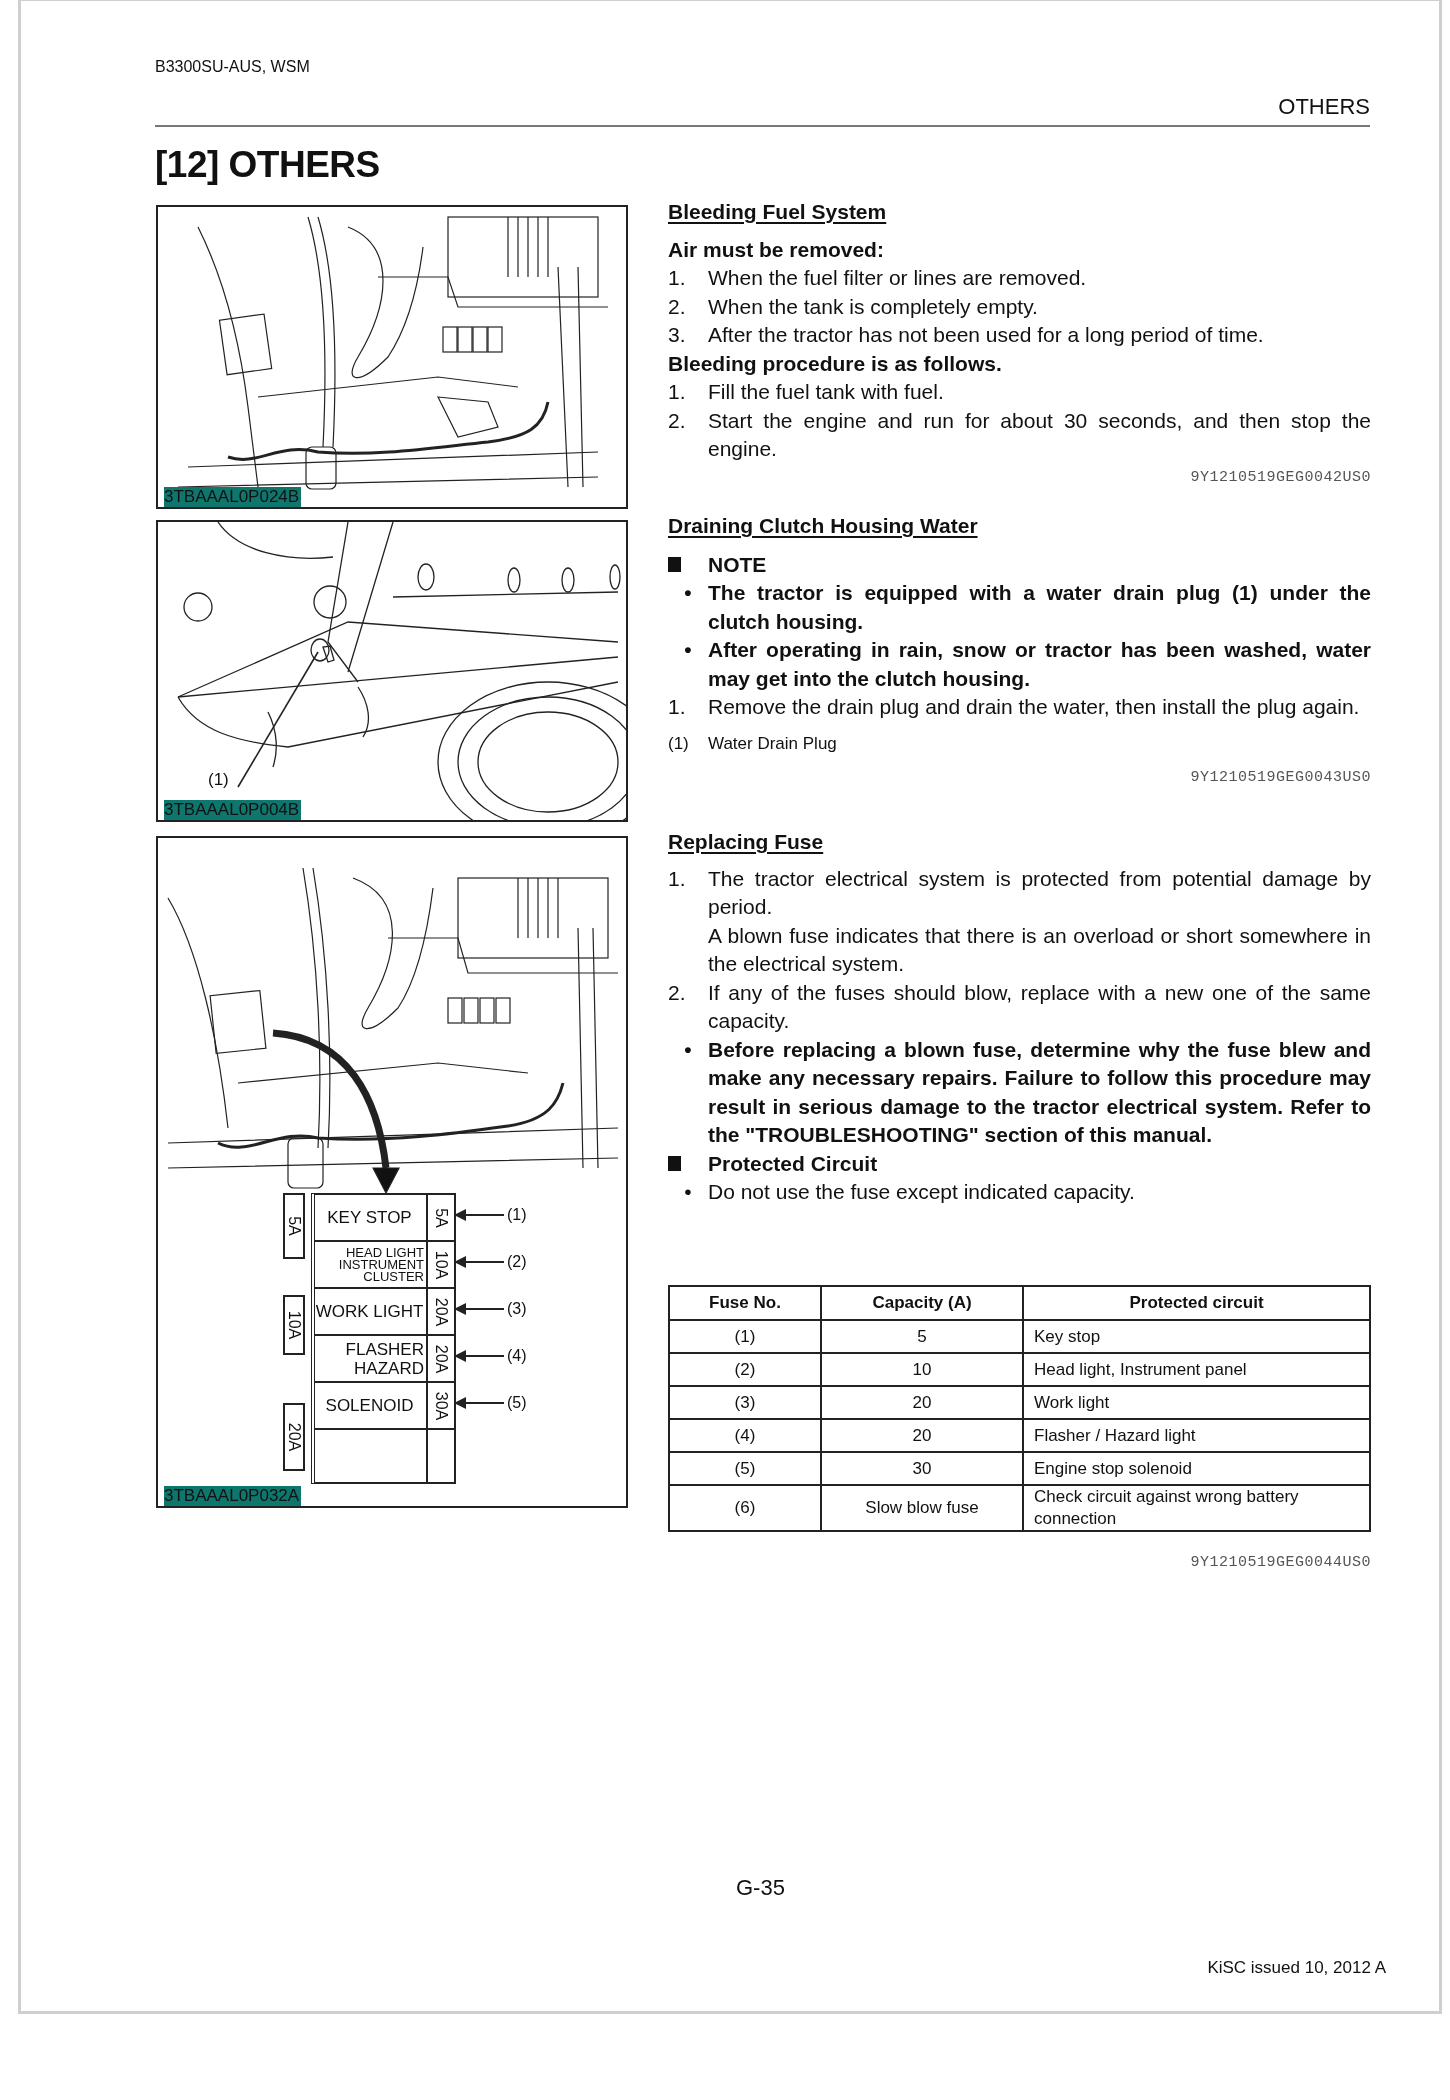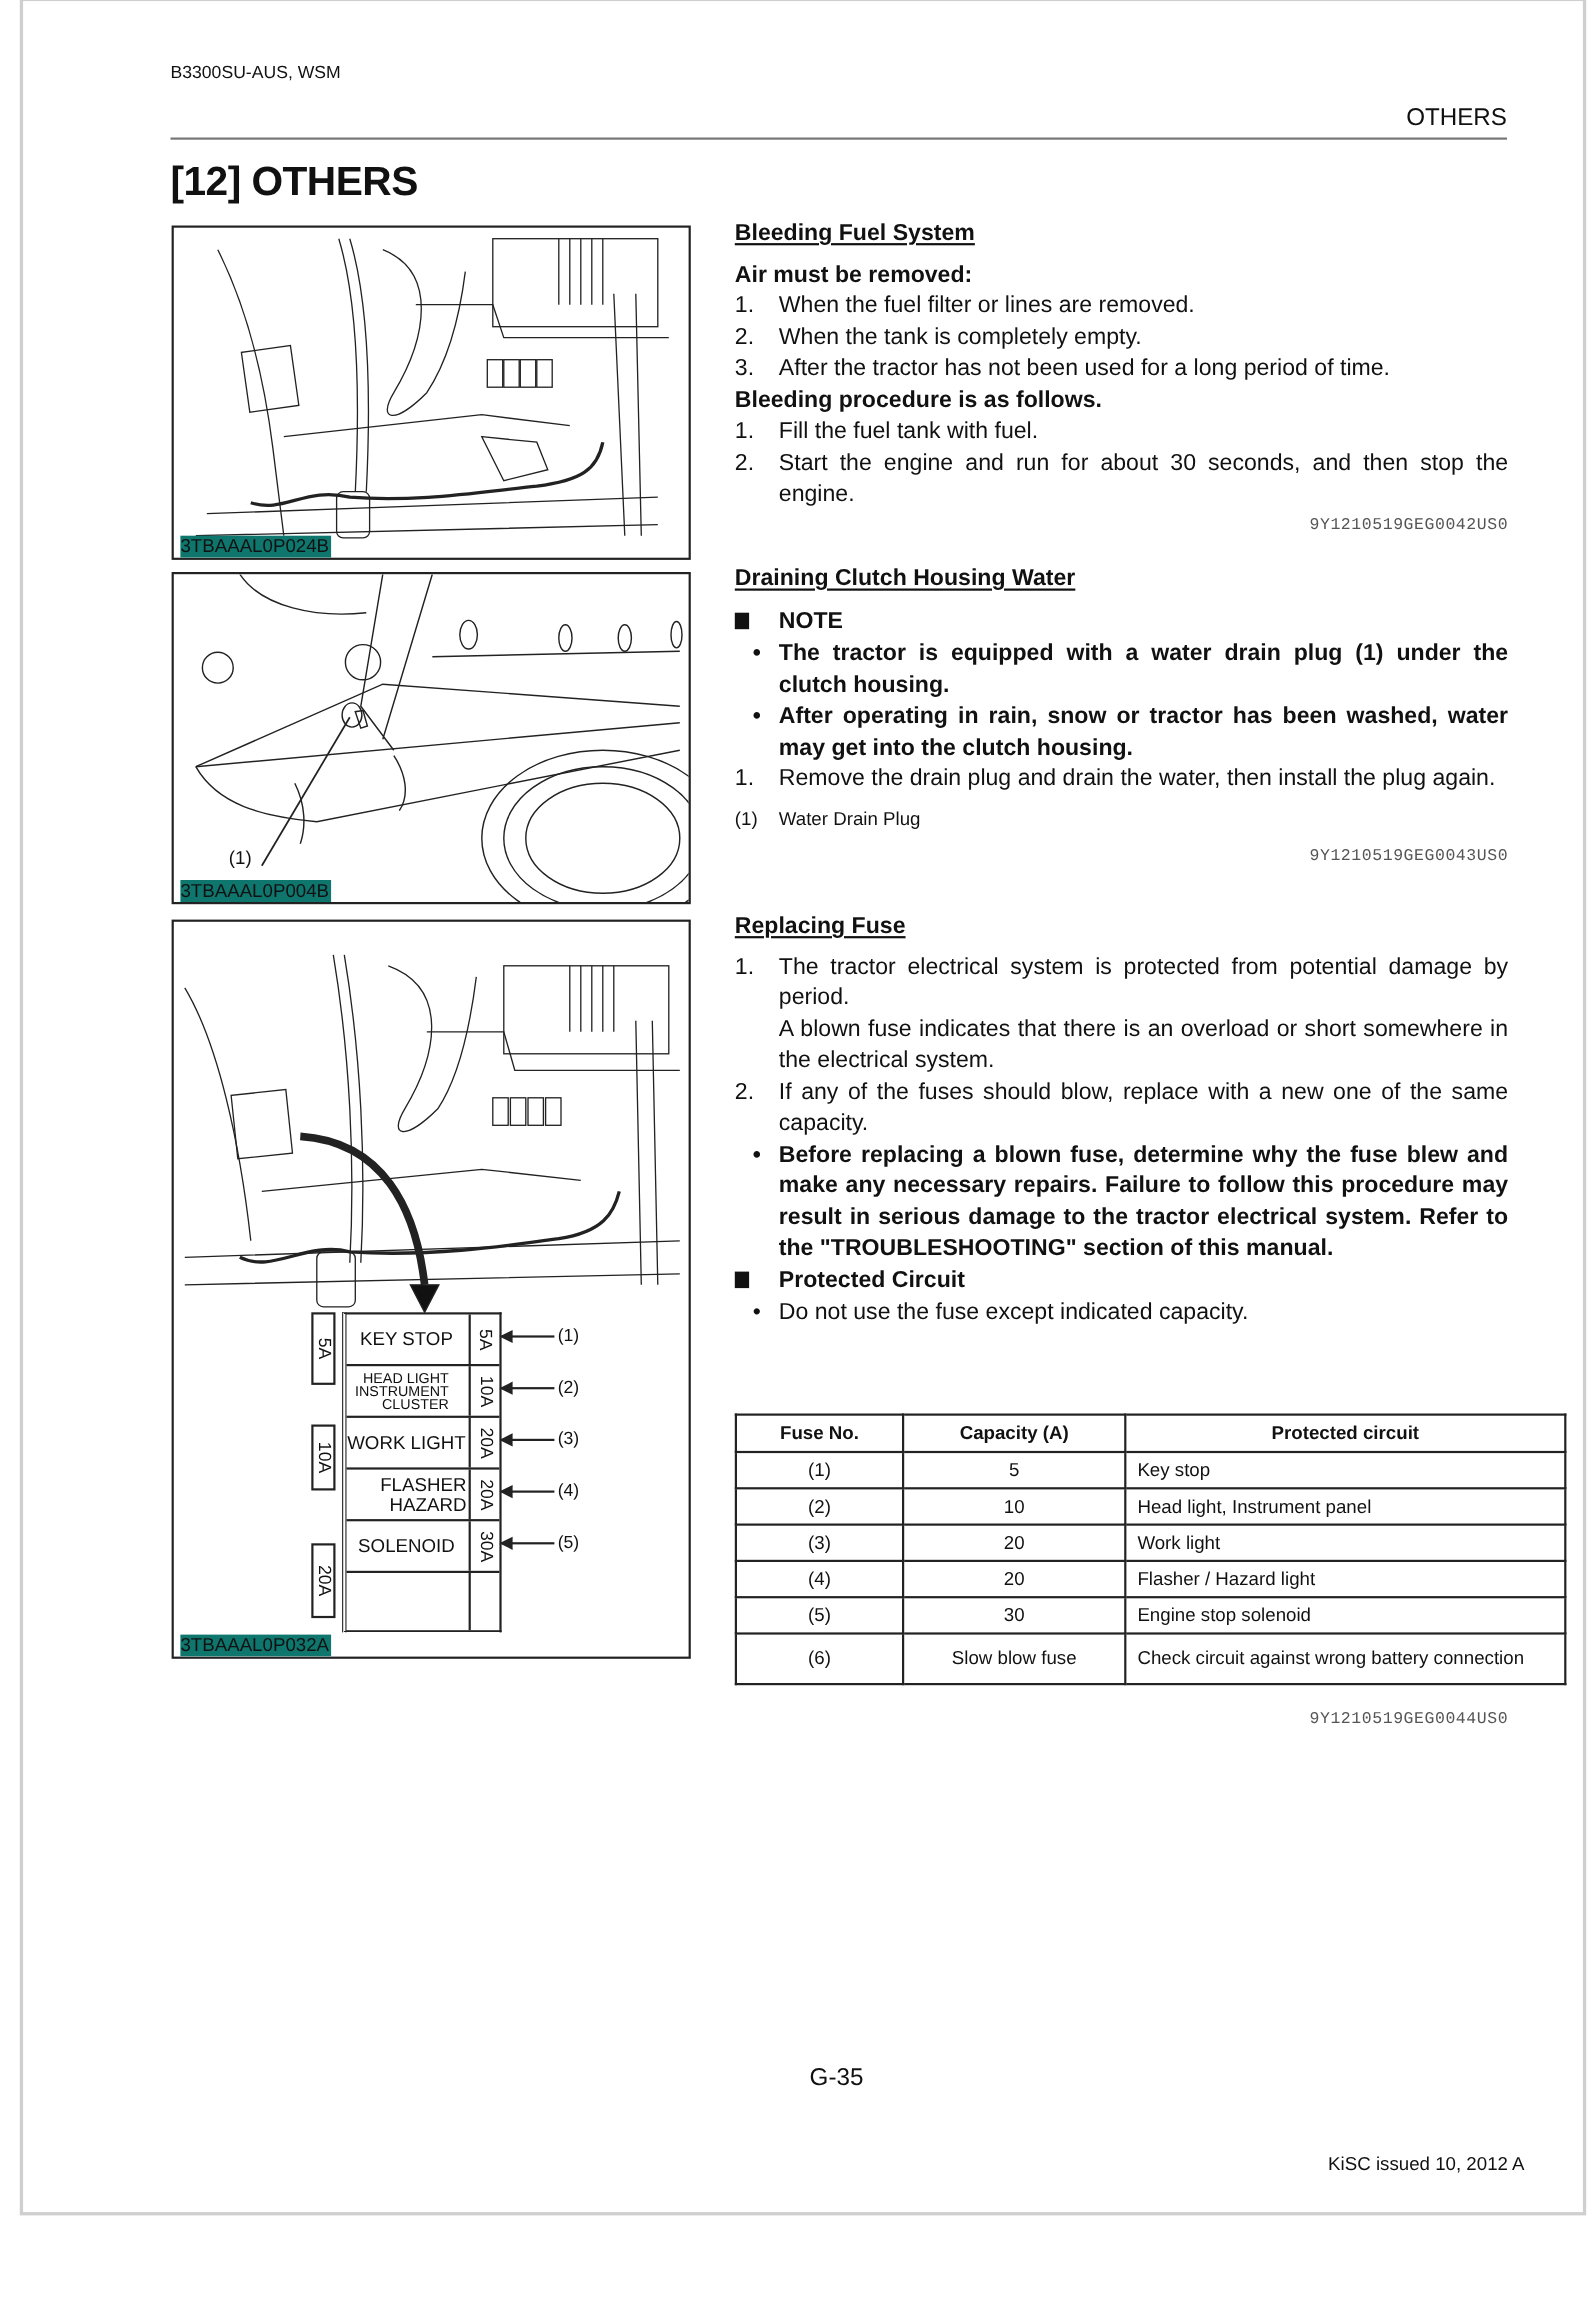--- a/index.html
+++ b/index.html
@@ -25,21 +25,21 @@
   .row { display: flex; }
   .num { width: 40px; flex: none; }
   .txt { flex: 1; text-align: justify; }
   .bullet { width: 40px; flex: none; text-align: center; padding-left: 0px; }
   .sq { width: 40px; flex: none; }
   .sq span { display: inline-block; width: 13px; height: 15px; background: #111; margin-top: 6px; }
   .ref { text-align: right; font-family: "Liberation Mono", monospace; font-size: 15px; color: #555; letter-spacing: 0.5px; }
   .caption { font-size: 17px; display: flex; }
   .caption .cn { width: 40px; }
 
-  table.fuse { position: absolute; left: 668px; top: 1285px; width: 756px; border-collapse: collapse; font-size: 17px; }
+  table.fuse { position: absolute; left: 668px; top: 1285px; width: 703px; border-collapse: collapse; font-size: 17px; }
   table.fuse th, table.fuse td { border: 2px solid #222; height: 31px; padding: 0 10px; }
   table.fuse th { font-weight: bold; text-align: center; height: 32px; }
   table.fuse td.c { text-align: center; }
   table.fuse td.l { text-align: left; line-height: 22px; }
   .page-num { position: absolute; left: 736px; top: 1875px; font-size: 22px; }
   .issued { position: absolute; right: 64px; top: 1958px; font-size: 17px; }
 </style>
 </head>
 <body>
 
@@ -135,21 +135,21 @@
     </div>
     <div id="fuse-slots" style="position:absolute;left:28px;top:0;width:145px;border:2px solid #222;border-left:4px double #222;box-sizing:border-box;">
         <div style="display: flex; height: 45px; border-bottom: 2px solid rgb(34, 34, 34);">
           <div style="flex: 1 1 0%; display: flex; flex-direction: column; justify-content: center; align-items: center; font-size: 17px; line-height: 19px; padding-right: 2px;">
             <span>KEY STOP</span>
           </div>
           <div style="width: 26px; border-left: 2px solid rgb(34, 34, 34); display: flex; align-items: center; justify-content: center;">
             <span style="transform: rotate(90deg); font-size: 16px; white-space: nowrap;">5A</span>
           </div>
         </div>
-        <div style="display: flex; height: 45px; border-bottom: 2px solid rgb(34, 34, 34); gap: 16px;">
+        <div style="display: flex; height: 45px; border-bottom: 2px solid rgb(34, 34, 34);">
           <div style="flex: 1 1 0%; display: flex; flex-direction: column; justify-content: center; align-items: flex-end; font-size: 13px; line-height: 12px; padding-right: 2px;">
             <span>HEAD LIGHT</span>
             <span>INSTRUMENT</span>
             <span>CLUSTER</span>
           </div>
           <div style="width: 26px; border-left: 2px solid rgb(34, 34, 34); display: flex; align-items: center; justify-content: center;">
             <span style="transform: rotate(90deg); font-size: 16px; white-space: nowrap;">10A</span>
           </div>
         </div>
         <div style="display: flex; height: 45px; border-bottom: 2px solid rgb(34, 34, 34);">

